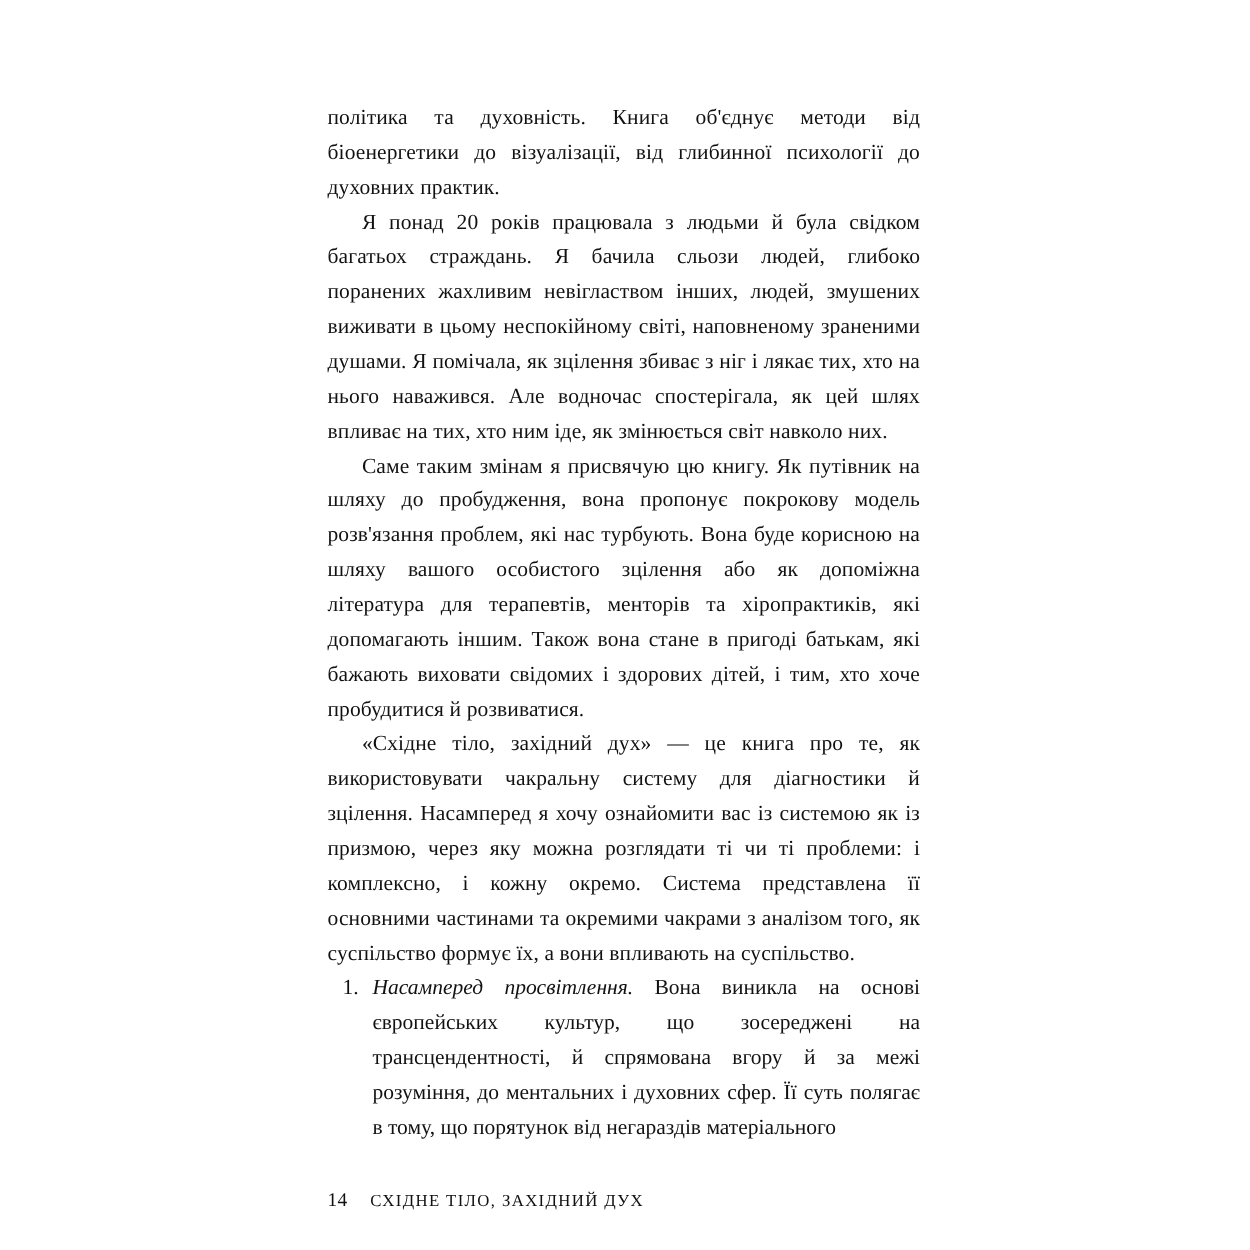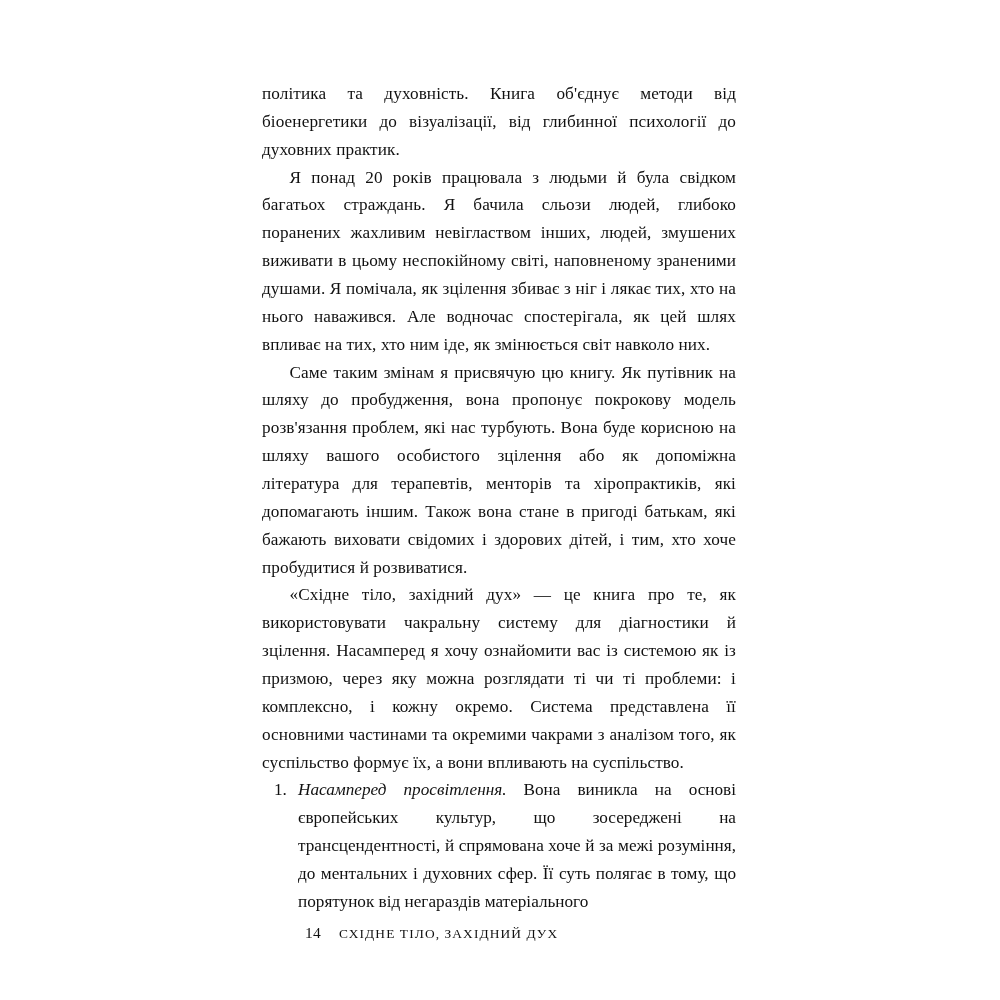--- a/index.html
+++ b/index.html
@@ -54,25 +54,24 @@
     position: absolute;
     left: 12px;
     top: 0;
   }
   .list-item i {
     font-style: italic;
   }
   .footer {
     position: absolute;
     left: 262px;
-    bottom: 58px;
+    bottom: 30px;
     display: flex;
     align-items: baseline;
     gap: 18px;
-    margin-left: 43px;
   }
   .folio {
     font-size: 15.5px;
     letter-spacing: 0.3px;
   }
   .running-title {
     font-size: 13.4px;
     letter-spacing: 1.1px;
     text-transform: uppercase;
     font-family: Liberation Serif, serif;
@@ -86,21 +85,21 @@
   <div class="text-column">
 
     <p class="para">політика та духовність. Книга об'єднує методи від біоенергетики до візуалізації, від глибинної психології до духовних практик.</p>
     <p class="para indent">Я понад 20 років працювала з людьми й була свідком багатьох страждань. Я бачила сльози людей, глибоко поранених жахливим невіглаством інших, людей, змушених виживати в цьому неспокійному світі, наповненому зраненими душами. Я помічала, як зцілення збиває з ніг і лякає тих, хто на нього наважився. Але водночас спостерігала, як цей шлях впливає на тих, хто ним іде, як змінюється світ навколо них.</p>
     <p class="para indent">Саме таким змінам я присвячую цю книгу. Як путівник на шляху до пробудження, вона пропонує покрокову модель розв'язання проблем, які нас турбують. Вона буде корисною на шляху вашого особистого зцілення або як допоміжна література для терапевтів, менторів та хіропрактиків, які допомагають іншим. Також вона стане в пригоді батькам, які бажають виховати свідомих і здорових дітей, і тим, хто хоче пробудитися й розвиватися.</p>
     <p class="para indent">«Східне тіло, західний дух» — це книга про те, як використовувати чакральну систему для діагностики й зцілення. Насамперед я хочу ознайомити вас із системою як із призмою, через яку можна розглядати ті чи ті проблеми: і комплексно, і кожну окремо. Система представлена її основними частинами та окремими чакрами з аналізом того, як суспільство формує їх, а вони впливають на суспільство.</p>
 
     <ul class="list">
       <li class="list-item">
         <span class="marker">1.</span>
-        <i>Насамперед просвітлення.</i><span> Вона виникла на основі європейських культур, що зосереджені на трансцендентності, й спрямована хоче й за межі розуміння, до ментальних і духовних сфер. Її суть полягає в тому, що порятунок від негараздів матеріального</span>
+        <i>Насамперед просвітлення.</i><span> Вона виникла на основі європейських культур, що зосереджені на трансцендентності, й спрямована вгору й за межі розуміння, до ментальних і духовних сфер. Її суть полягає в тому, що порятунок від негараздів матеріального</span>
       </li>
     </ul>
 
   </div>
 
   <div class="footer">
     <span class="folio">14</span>
     <span class="running-title">Східне тіло, західний дух</span>
   </div>
 

